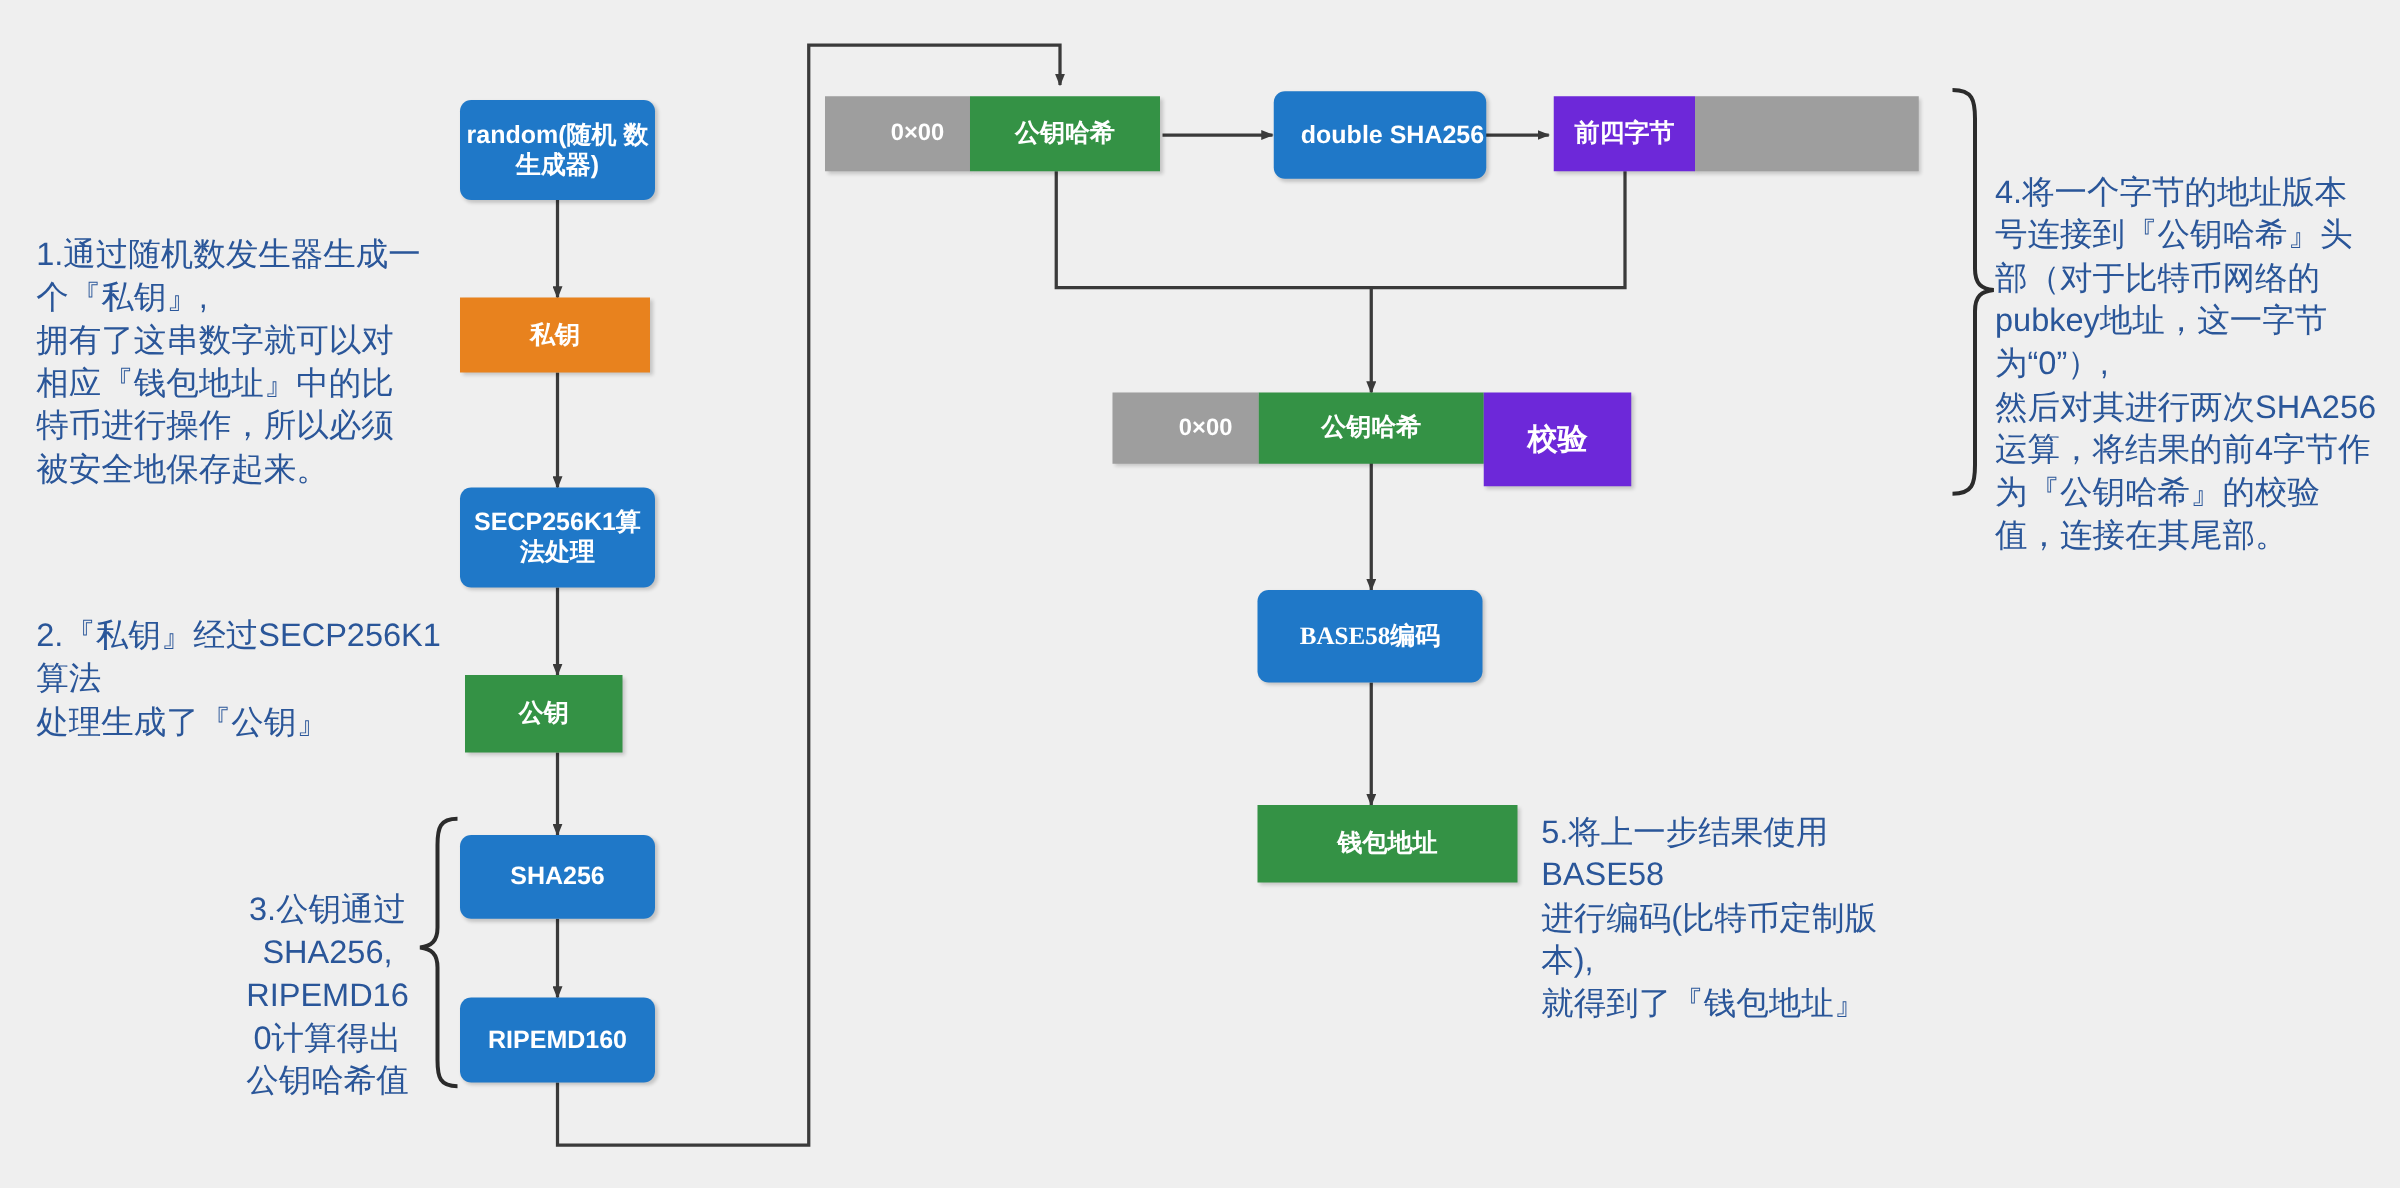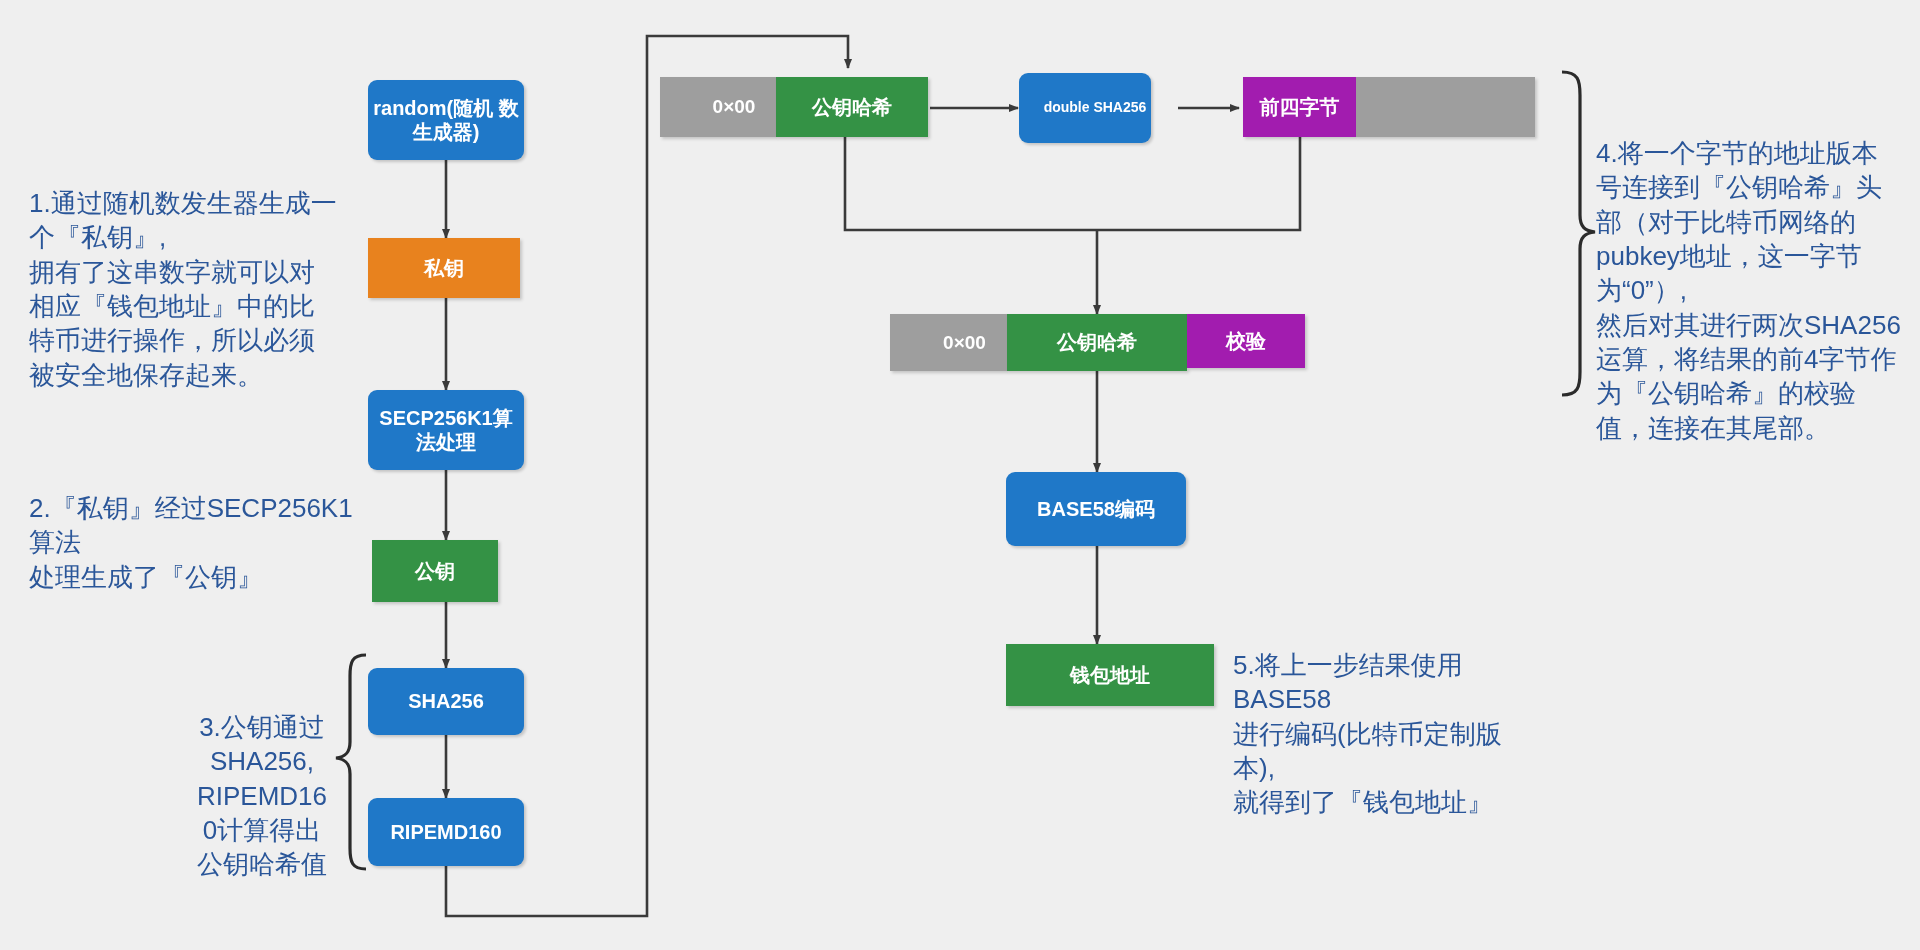--- a/index.html
+++ b/index.html
@@ -20,21 +20,21 @@
     color:#ffffff;
     font-weight:bold;
     line-height:1.22;
     box-sizing:border-box;
     z-index:3;
   }
   .rounded{border-radius:9px;}
   .blue{background:#1f78c8;}
   .green{background:#349245;}
   .orange{background:#e8821e;}
-  .teal{background:#a21caf;}
+  .teal{background:#6d28d9;}
   .gray{background:#9e9e9e;padding-left:32px;}
 
   .note{
     position:absolute;
     color:#2a5699;
     font-size:26px;
     line-height:1.32;
     white-space:pre-line;
     z-index:4;
   }
@@ -90,34 +90,34 @@
   <div class="node green shadow" style="left:372px;top:540px;width:126px;height:62px;font-size:20px;">公钥</div>
 
   <div class="node blue rounded shadow" style="left:368px;top:668px;width:156px;height:67px;font-size:20px;">SHA256</div>
 
   <div class="node blue rounded shadow" style="left:368px;top:798px;width:156px;height:68px;font-size:20px;">RIPEMD160</div>
 
   <div class="node gray shadow" style="left:660px;top:77px;width:116px;height:60px;font-size:19px;">0×00</div>
 
   <div class="node green shadow" style="left:776px;top:77px;width:152px;height:60px;font-size:20px;">公钥哈希</div>
 
-  <div class="node blue rounded shadow" style="left:1019px;top:73px;width:132px;height:70px;font-size:14px;padding-left:20px;">double
+  <div class="node blue rounded shadow" style="left:1019px;top:73px;width:170px;height:70px;font-size:20px;padding-left:20px;">double
 SHA256</div>
 
   <div class="node teal shadow" style="left:1243px;top:77px;width:113px;height:60px;font-size:20px;">前四字节</div>
 
   <div class="node gray shadow" style="left:1356px;top:77px;width:179px;height:60px;font-size:20px;"></div>
 
   <div class="node gray shadow" style="left:890px;top:314px;width:117px;height:57px;font-size:19px;">0×00</div>
 
   <div class="node green shadow" style="left:1007px;top:314px;width:180px;height:57px;font-size:20px;">公钥哈希</div>
 
-  <div class="node teal shadow" style="left:1187px;top:314px;width:118px;height:54px;font-size:20px;text-align:center;">校验</div>
+  <div class="node teal shadow" style="left:1187px;top:314px;width:118px;height:75px;font-size:24px;text-align:center;">校验</div>
 
-  <div class="node blue rounded shadow" style="left:1006px;top:472px;width:180px;height:74px;font-size:20px;">BASE58编码</div>
+  <div class="node blue rounded shadow" style="left:1006px;top:472px;width:180px;height:74px;font-size:20px;font-family:Liberation Serif, serif;">BASE58编码</div>
 
   <div class="node green shadow" style="left:1006px;top:644px;width:208px;height:62px;font-size:20px;">钱包地址</div>
 
   <div class="note" style="left:29px;top:186px;width:310px;">1.通过随机数发生器生成一个『私钥』,
 拥有了这串数字就可以对相应『钱包地址』中的比特币进行操作，所以必须被安全地保存起来。</div>
 
   <div class="note" style="left:29px;top:491px;width:330px;"> 2.『私钥』经过SECP256K1算法
  处理生成了『公钥』</div>
 
   <div class="note" style="left:192px;top:710px;width:140px;text-align:center;">3.公钥通过

